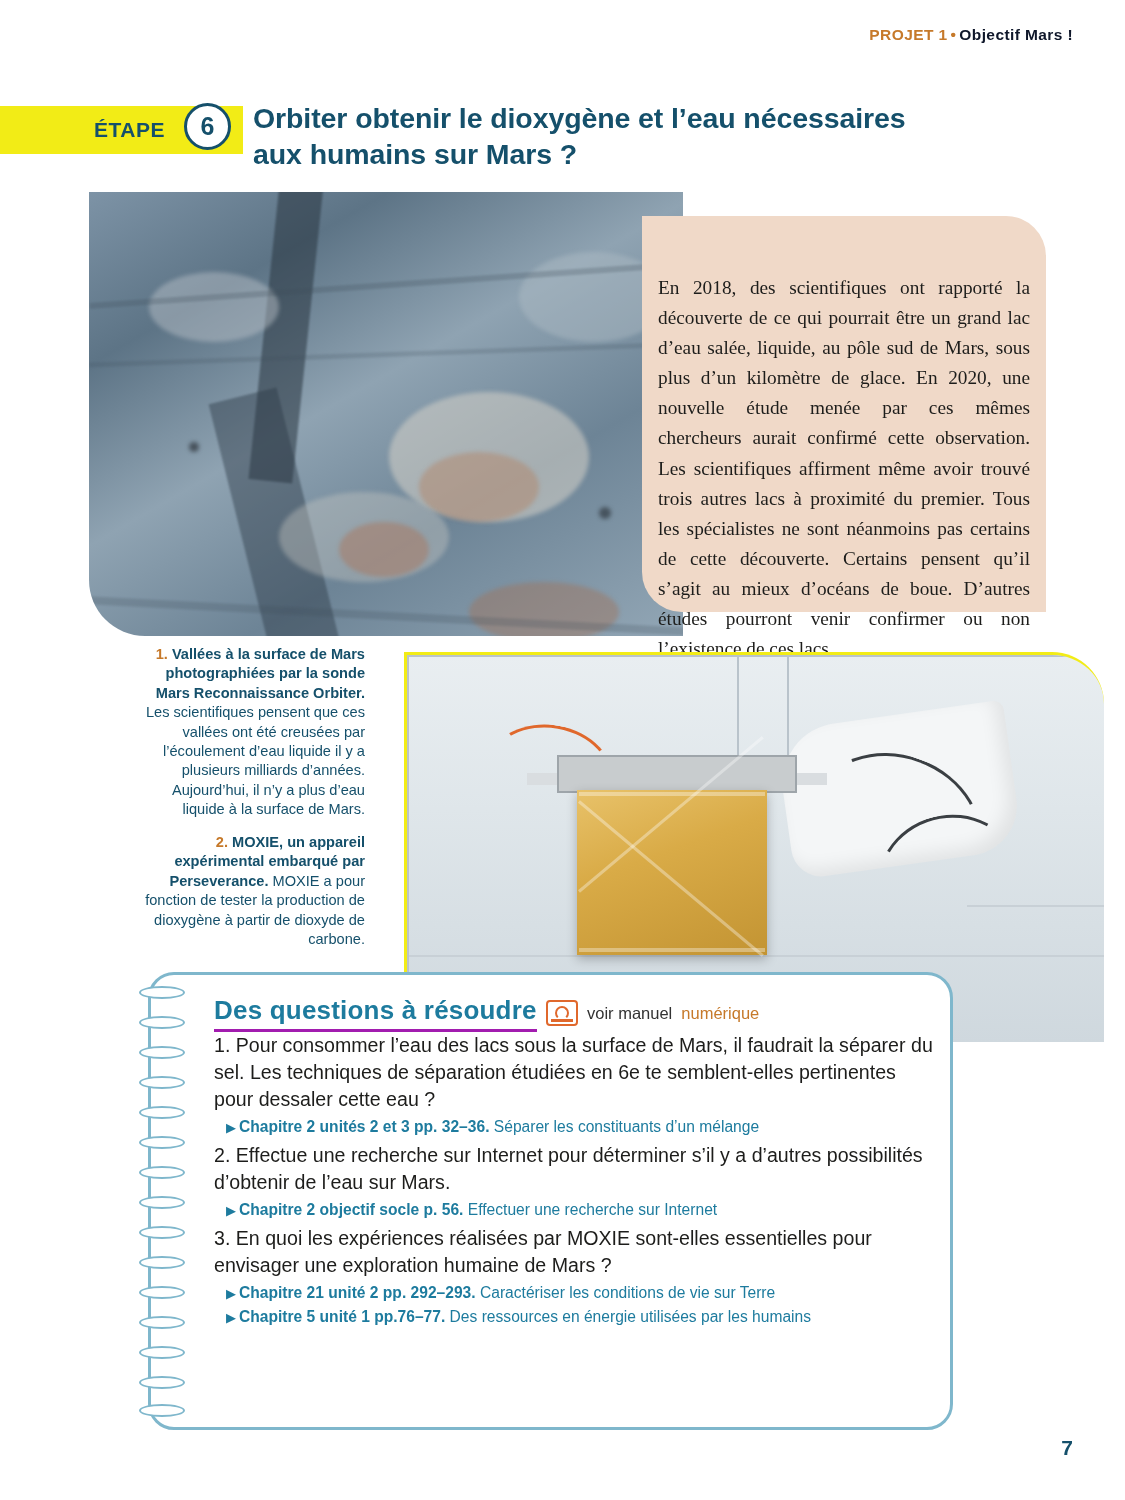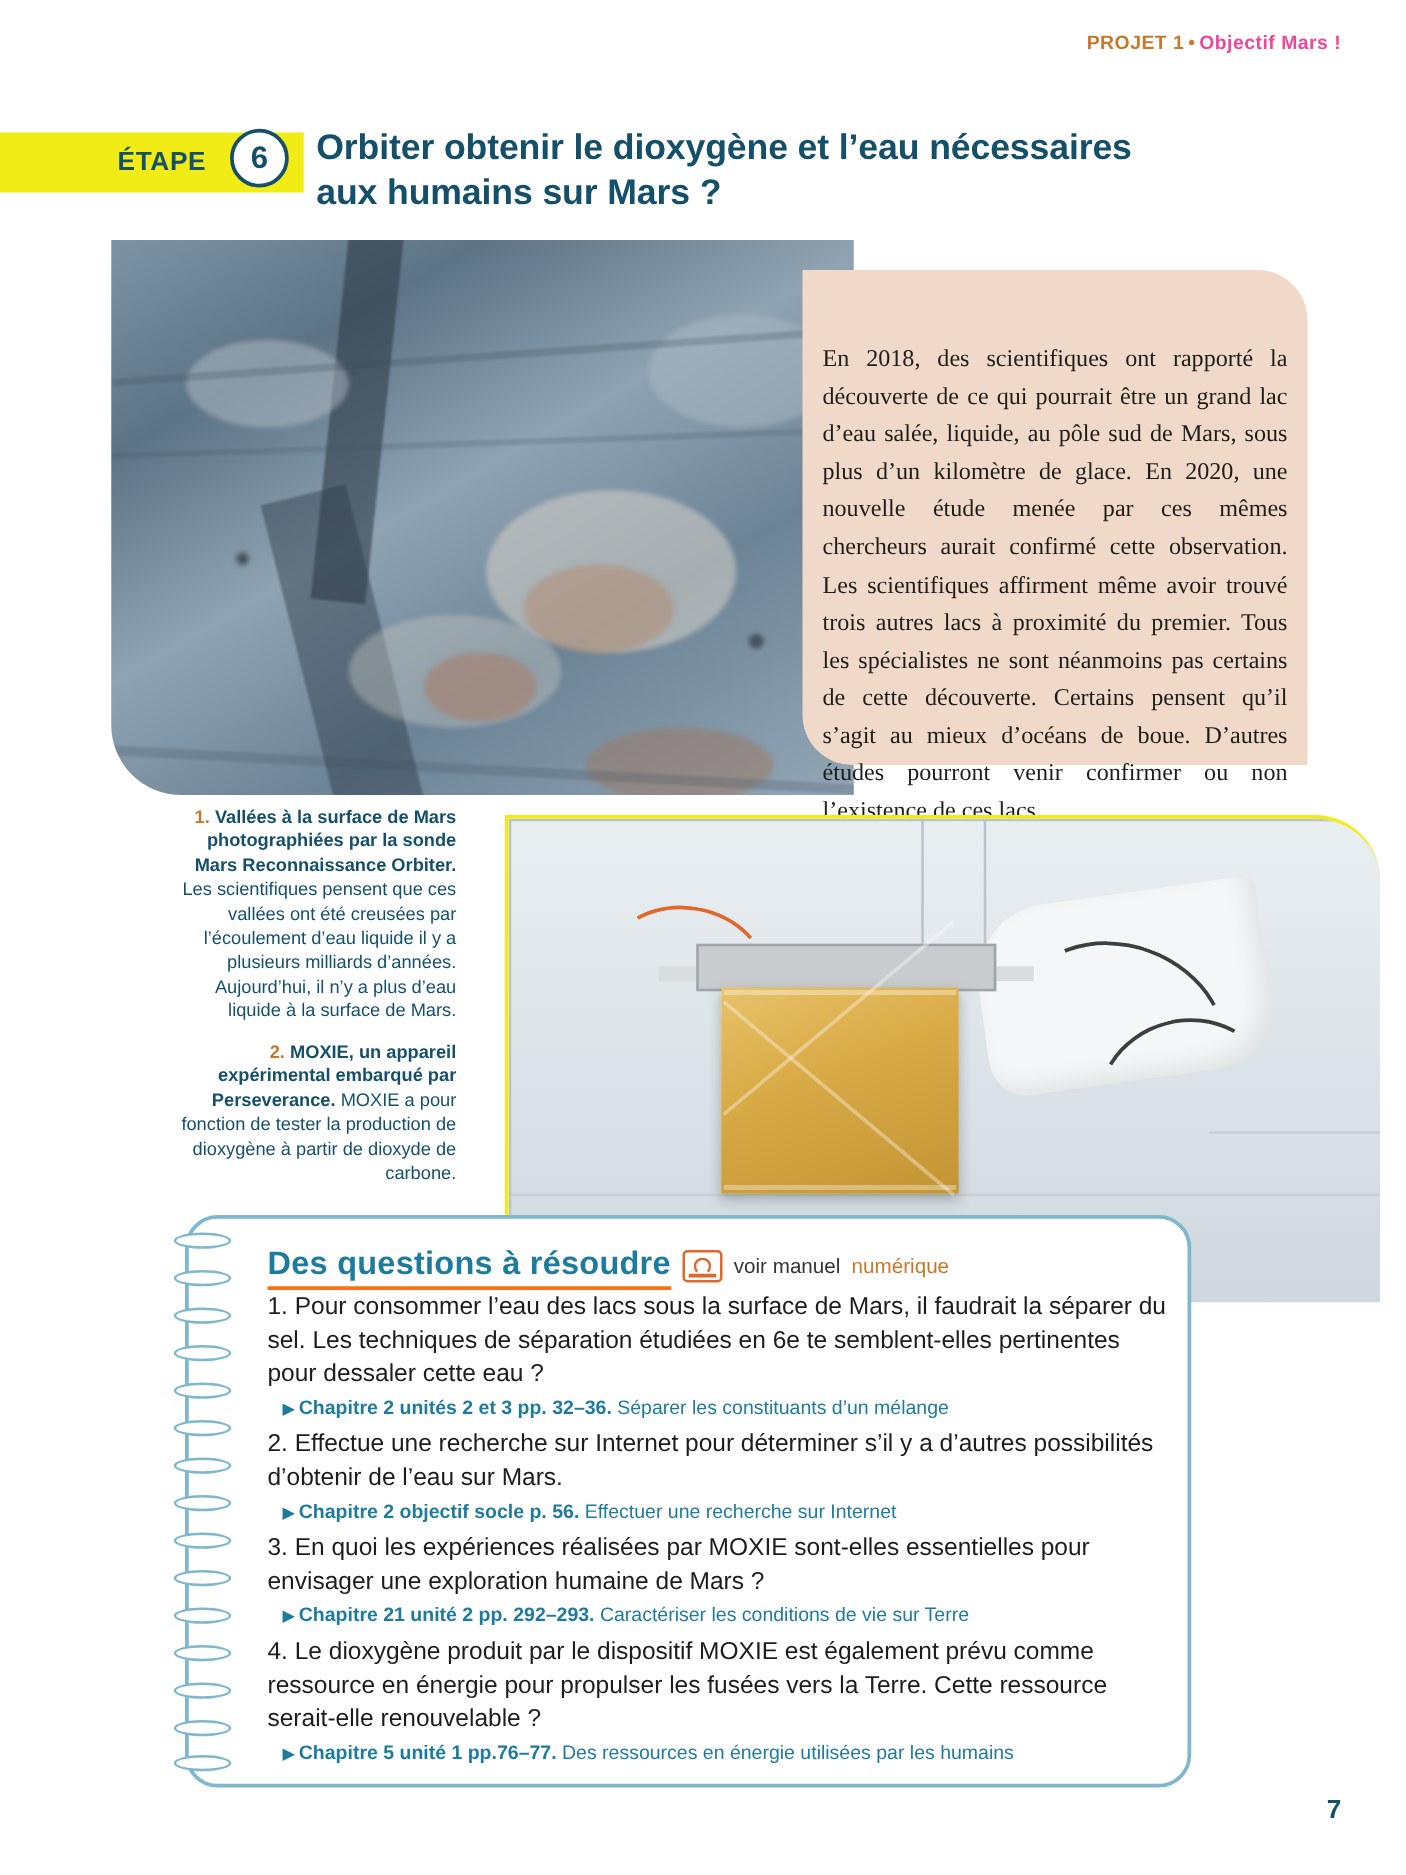--- a/index.html
+++ b/index.html
@@ -20,21 +20,21 @@
     position: absolute;
     top: 26px;
     right: 52px;
     font-size: 15.5px;
     font-weight: bold;
     letter-spacing: .4px;
     white-space: nowrap;
   }
   .header-proj { color: #c6792a; }
   .header-dot  { color: #c6792a; padding: 0 3px; }
-  .header-obj  { color: #ec4899; }
+  .header-obj  { color: #0f172a; }
 
   
   .etape-band {
     position: absolute;
     left: 0;
     top: 106px;
     width: 243px;
     height: 48px;
     background: #f2ec16;
   }
@@ -250,21 +250,21 @@
     background: #ffffff;
     box-sizing: border-box;
   }
   .q-title {
     position: absolute;
     left: 214px;
     top: 995px;
     font-size: 26px;
     font-weight: bold;
     color: #1d7b9e;
-    border-bottom: 3px solid #f97316;
+    border-bottom: 3px solid #a21caf;
     padding-bottom: 3px;
     letter-spacing: .2px;
   }
   .manuel {
     position: absolute;
     left: 546px;
     top: 1000px;
     display: flex;
     align-items: center;
     gap: 9px;
@@ -442,21 +442,20 @@
     </div>
   </div>
   <div class="q-item">
     <div class="q-text">3. En quoi les expériences réalisées par MOXIE sont-elles essentielles pour envisager une exploration humaine de Mars ?</div>
     <div class="q-ref">
       <span class="arrow">▶</span><b>Chapitre 21 unité 2 pp. 292–293.</b>
       <span>Caractériser les conditions de vie sur Terre</span>
     </div>
   </div>
   <div class="q-item">
-    <div class="q-text">4. Le dioxygène produit par le dispositif MOXIE est également prévu comme ressource en énergie pour propulser les fusées vers la Terre. Cette ressource serait-elle renouvelable ?</div>
     <div class="q-ref">
       <span class="arrow">▶</span><b>Chapitre 5 unité 1 pp.76–77.</b>
       <span>Des ressources en énergie utilisées par les humains</span>
     </div>
   </div>
 </div>
 
 <div class="page-num">7</div>
 
 </body></html>

